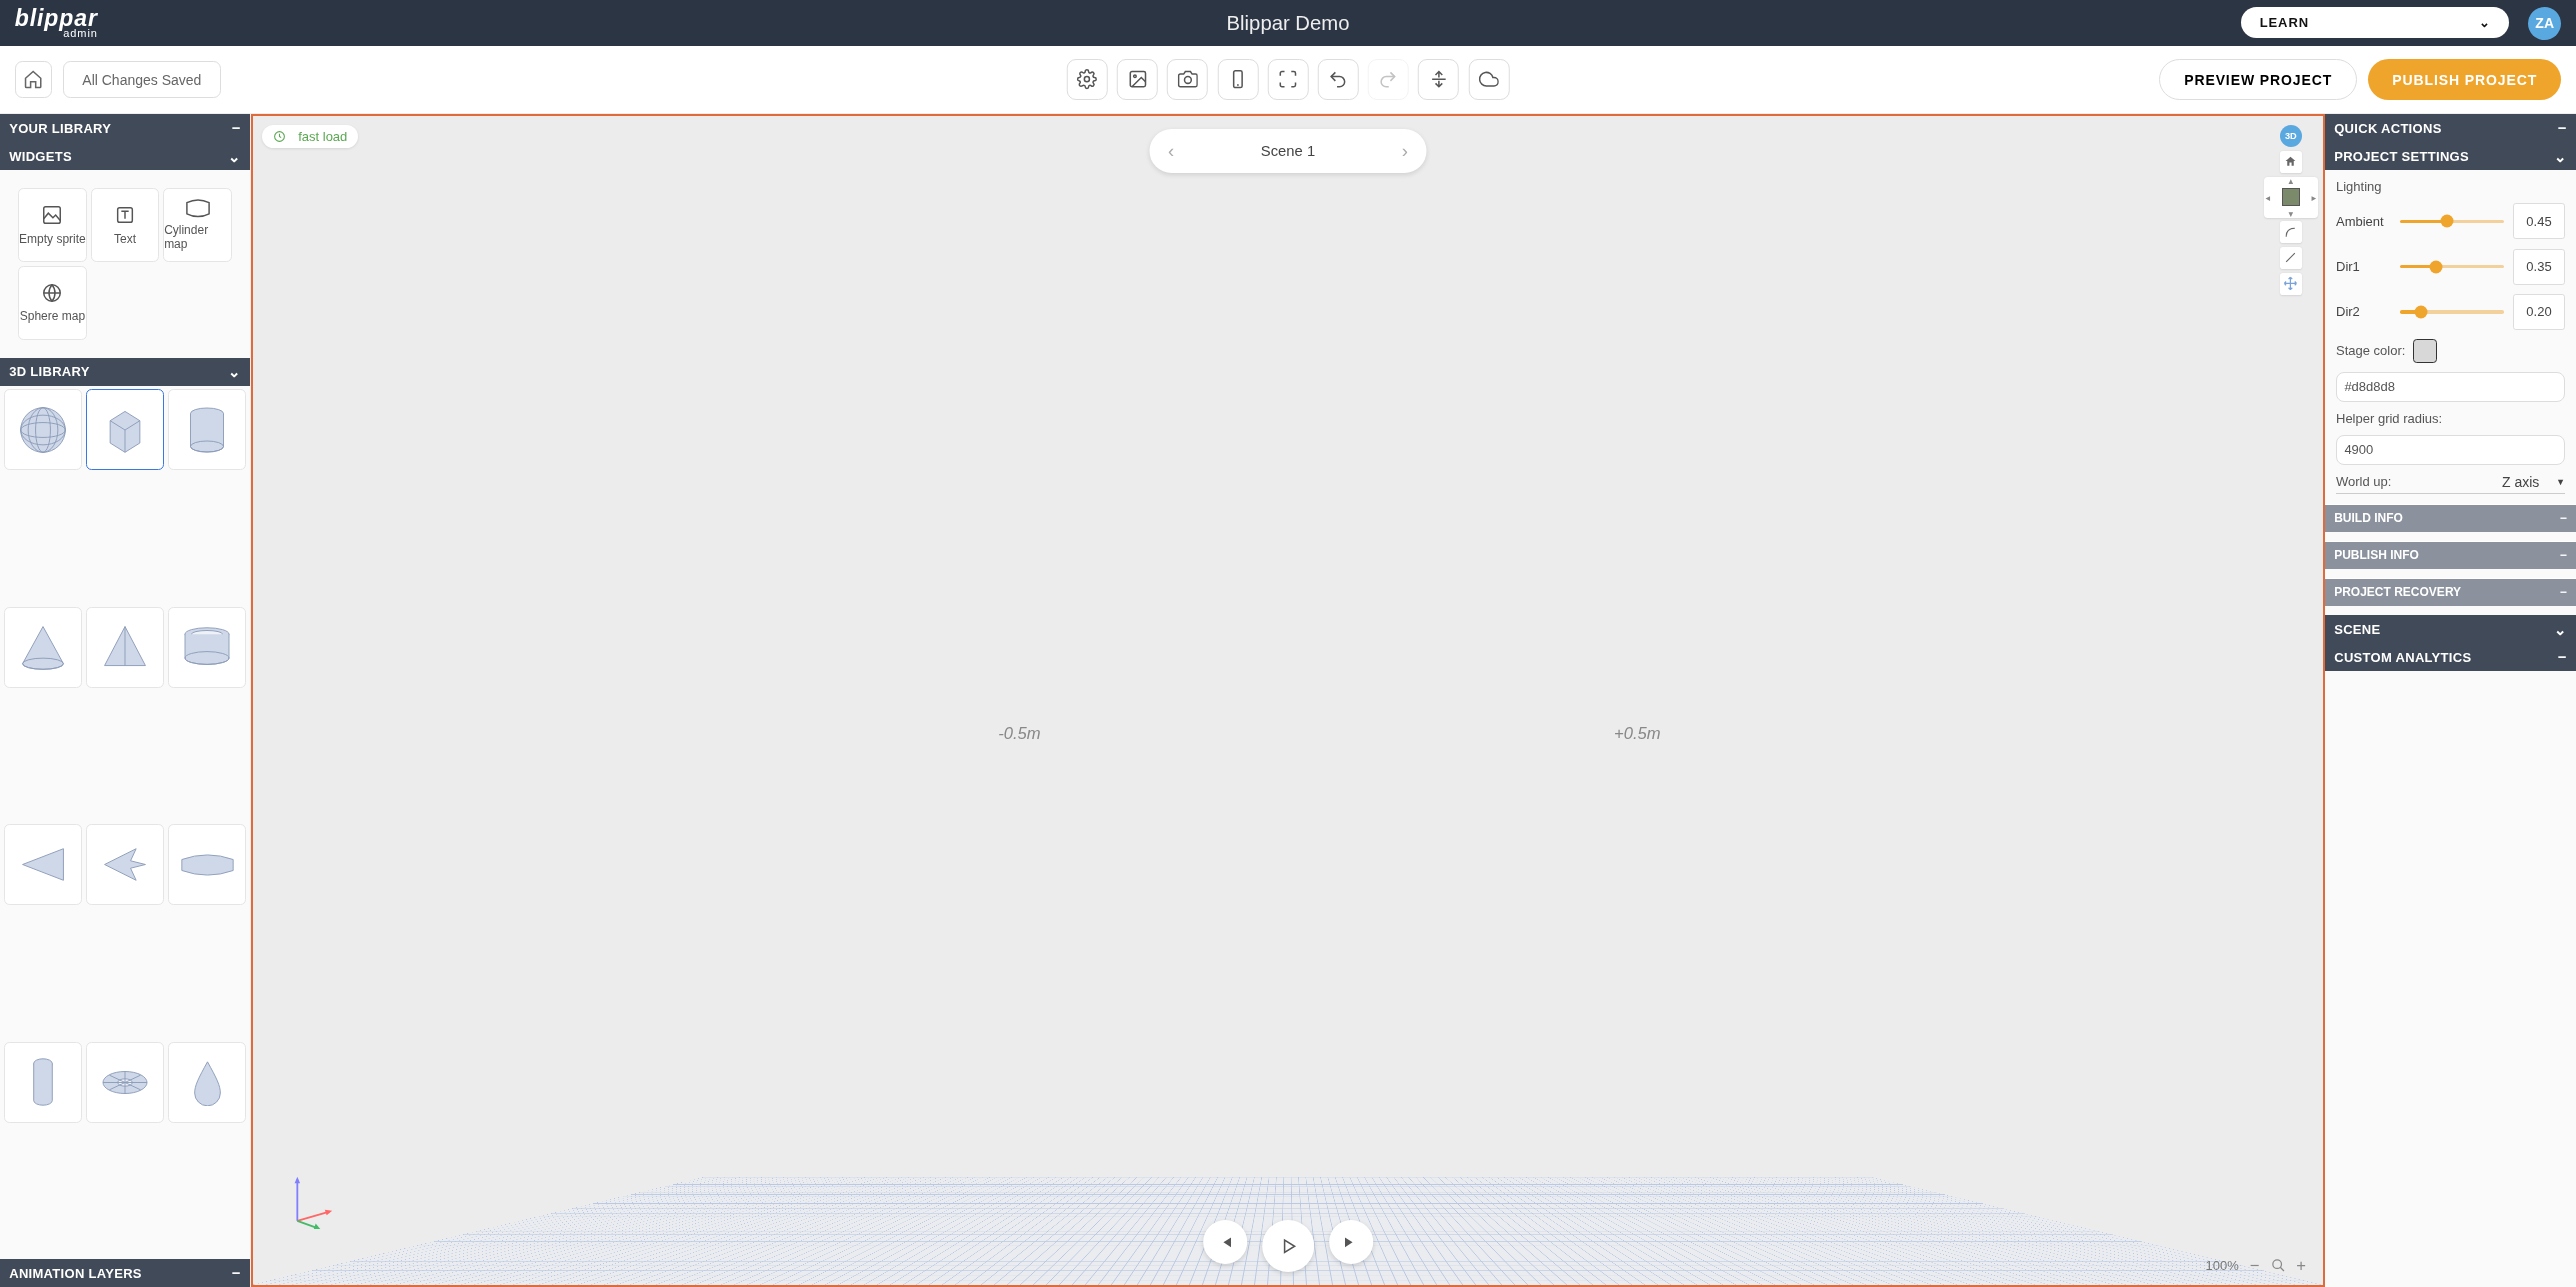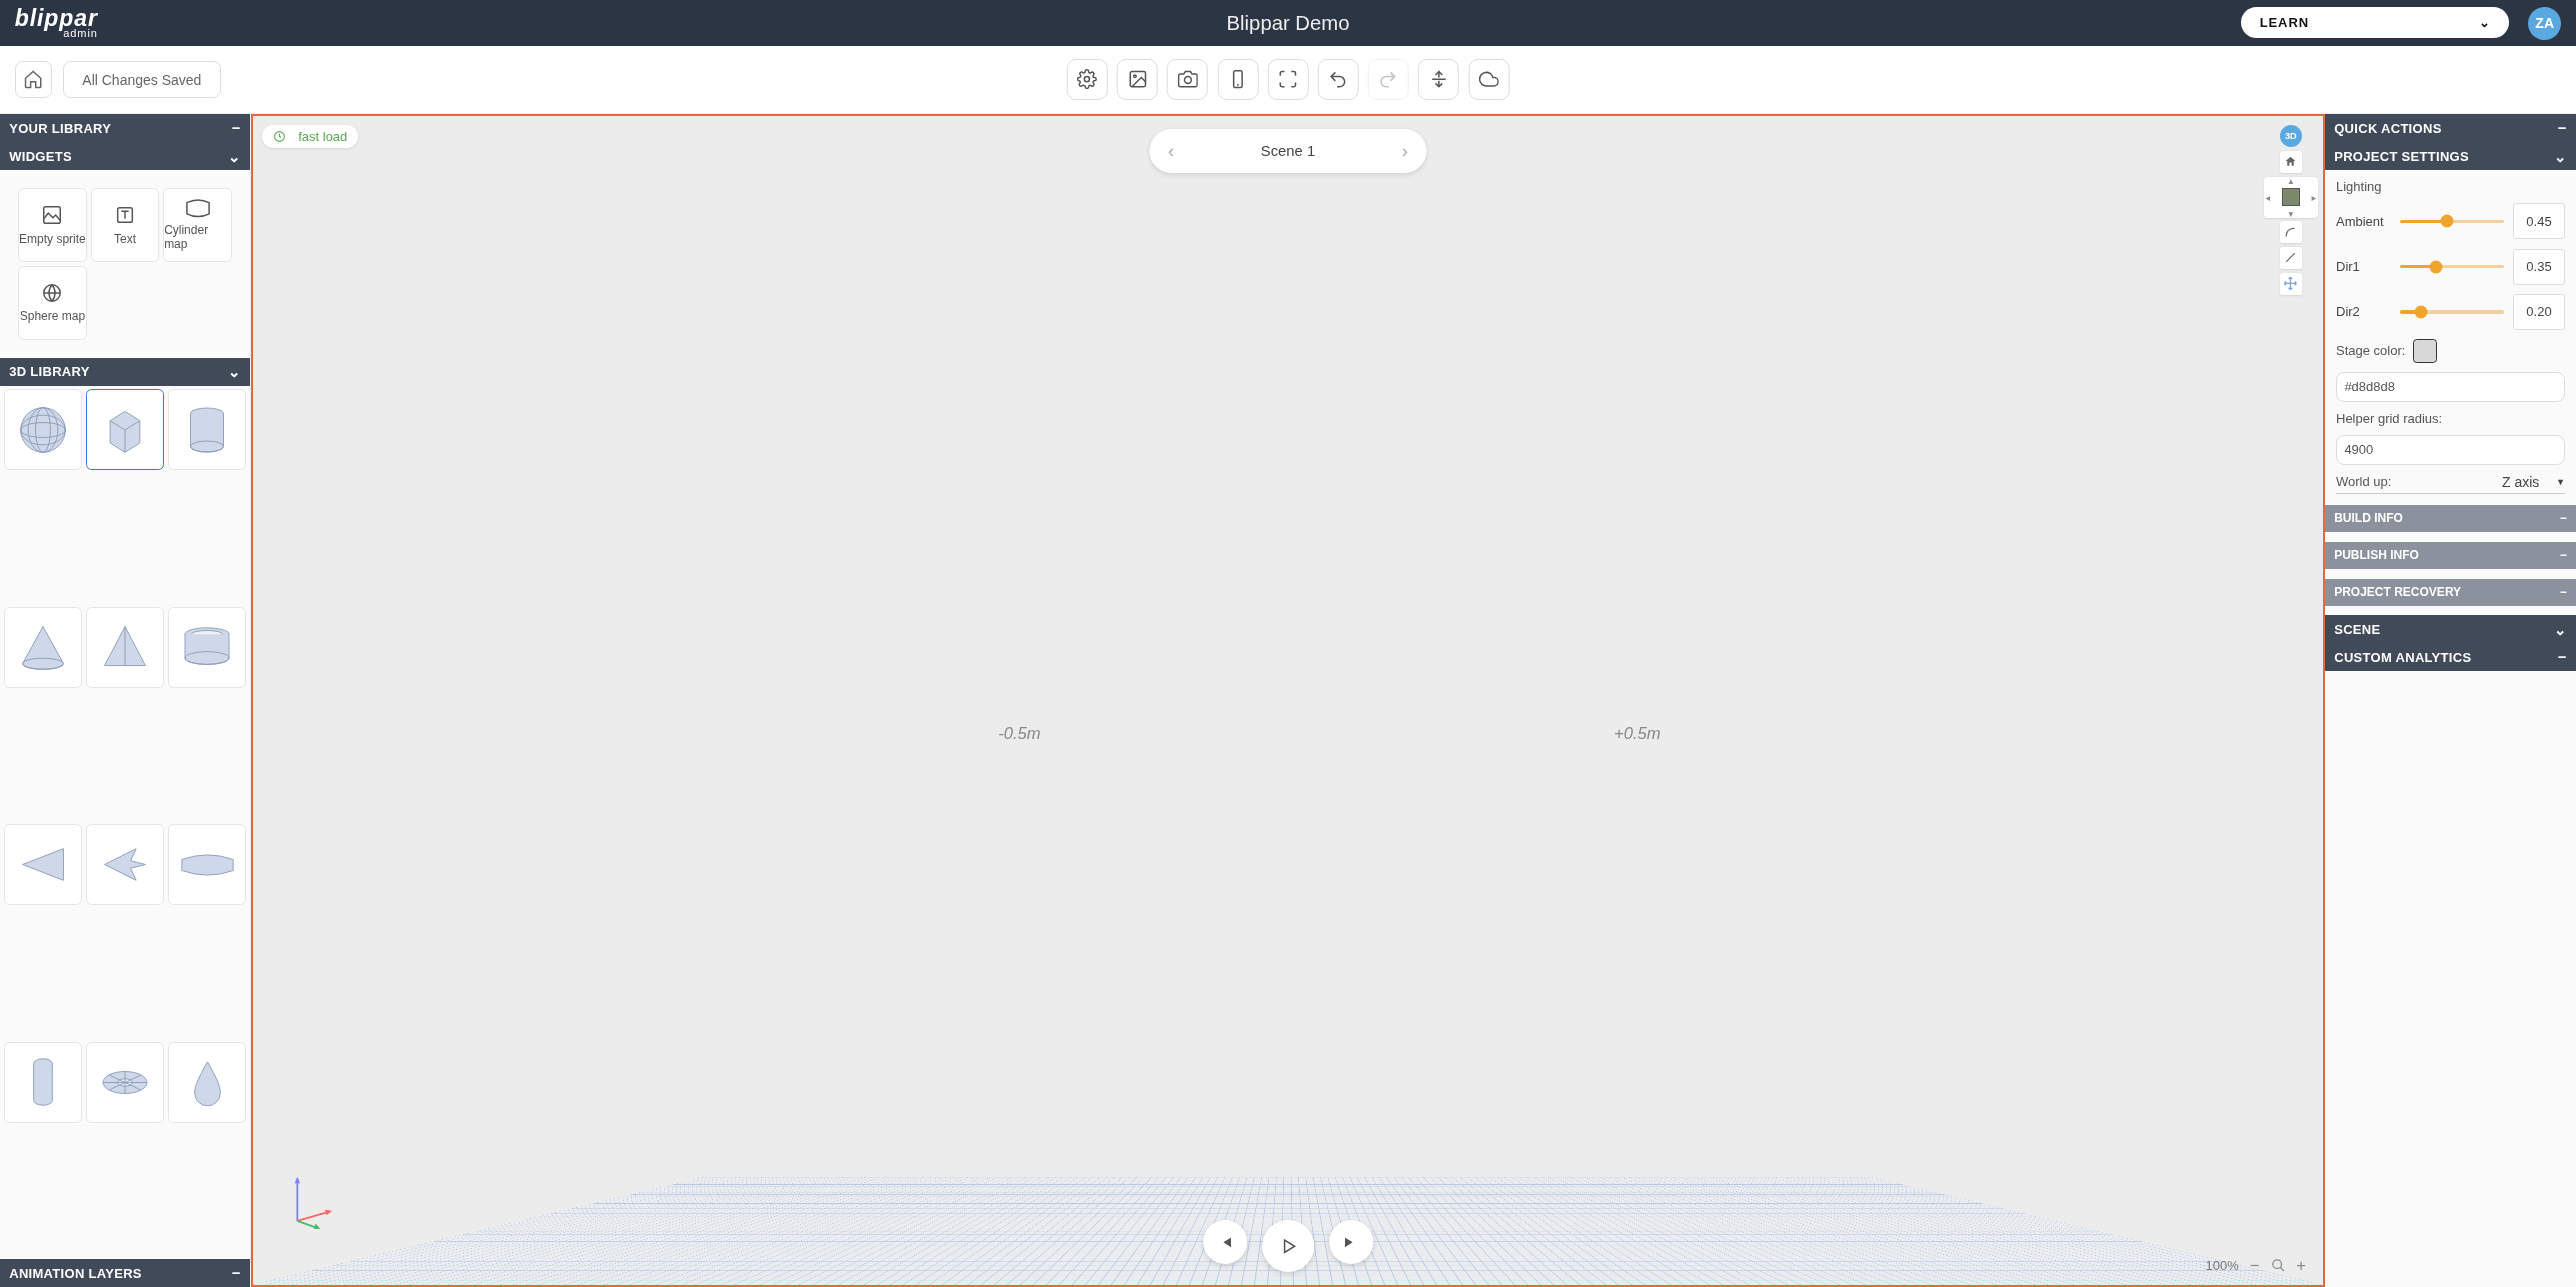--- a/index.html
+++ b/index.html
@@ -167,20 +167,24 @@
           <path d="M12 3v7M8 7l4-4 4 4M12 21v-7M8 17l4 4 4-4M4 12h16"></path>
         </svg>
     </div>
     <div class="tb-ico-btn">
       <svg width="20.3" height="20.3" viewBox="0 0 24 24" fill="none" stroke="#555" stroke-width="1.8">
           <path d="M18 10h-1.26A8 8 0 1 0 9 20h9a5 5 0 0 0 0-10z"></path>
         </svg>
     </div>
   </div>
 
+  <div class="tb-right">
+    <button class="btn-preview">PREVIEW PROJECT</button>
+    <button class="btn-publish">PUBLISH PROJECT</button>
+  </div>
 </div>
 
 <div class="main">
 
   <div class="leftpanel">
     <div class="section-head">
       <span>YOUR LIBRARY</span>
       <span class="section-caret">−</span>
     </div>
     <div class="section-head">

